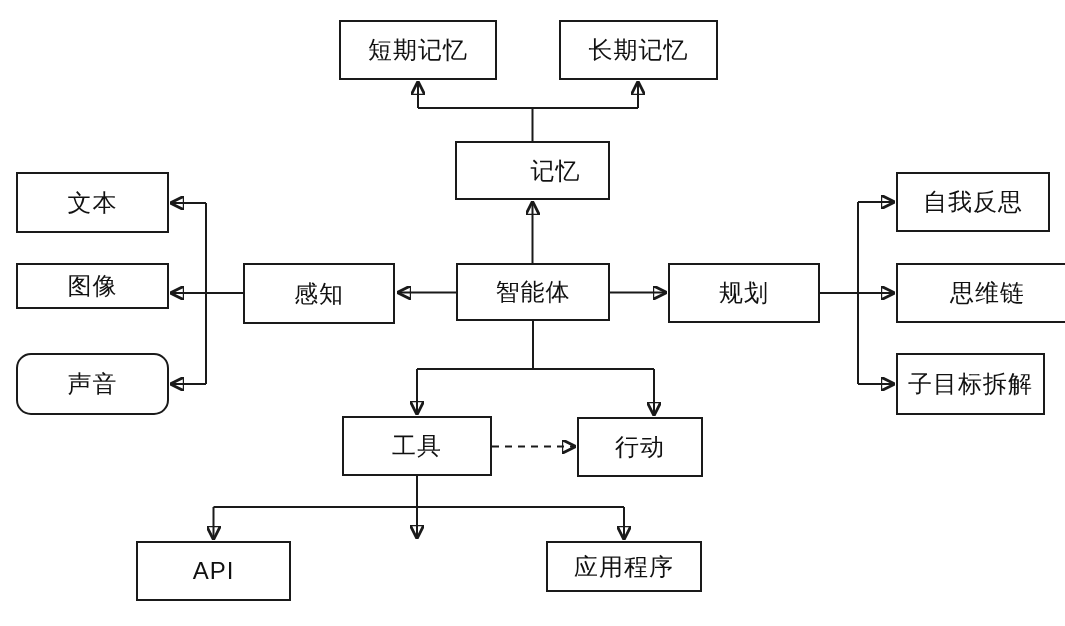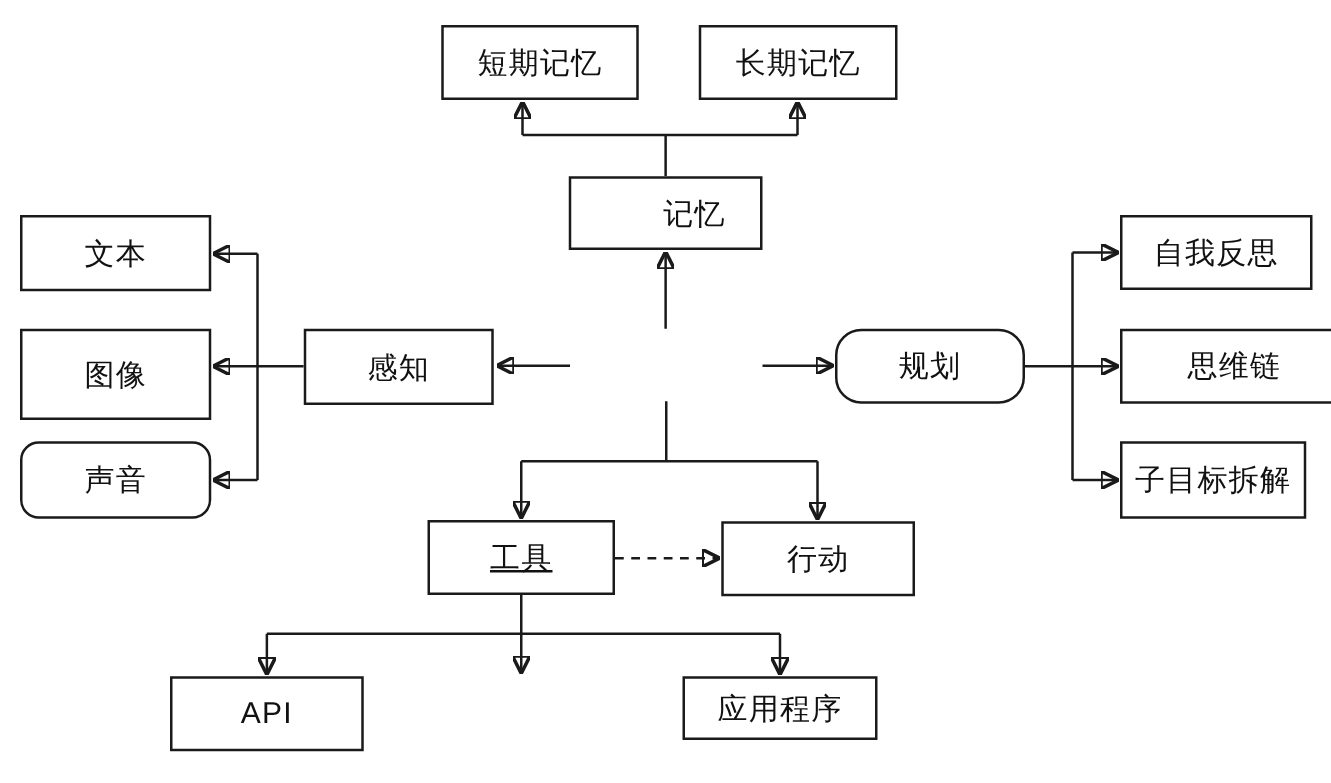--- a/index.html
+++ b/index.html
@@ -99,45 +99,46 @@
     </g>
 
     <g>
       <path d="M417 476 V507 M213.5 507 H624"></path>
       <path d="M213.5 507 V537" marker-end="url(#arrow)"></path>
       <path d="M417 507 V536" marker-end="url(#arrow)"></path>
       <path d="M624 507 V537" marker-end="url(#arrow)"></path>
     </g>
   </svg>
 
-  <div class="node" style="left:339px; top:20px; width:158px; height:60px;margin-left:14px;">短期记忆</div>
+  <div class="node" style="left:339px; top:20px; width:158px; height:60px;">短期记忆</div>
 
   <div class="node" style="left:559px; top:20px; width:159px; height:60px;">长期记忆</div>
 
   <div class="node" style="left:455px; top:141px; width:155px; height:59px;padding-left:46px;">记忆</div>
 
+  <div class="node" style="left:456px; top:263px; width:154px; height:58px;">智能体</div>
 
   <div class="node" style="left:243px; top:263px; width:152px; height:61px;">感知</div>
 
   <div class="node" style="left:16px; top:172px; width:153px; height:61px;">文本</div>
 
-  <div class="node" style="left:16px; top:263px; width:153px; height:73px;">图像</div>
+  <div class="node" style="left:16px; top:263px; width:153px; height:46px;">图像</div>
 
   <div class="node" style="left:16px; top:353px; width:153px; height:62px;border-radius:15px;">声音</div>
 
-  <div class="node" style="left:668px; top:263px; width:152px; height:60px;border-radius:21px;">规划</div>
+  <div class="node" style="left:668px; top:263px; width:152px; height:60px;">规划</div>
 
   <div class="node" style="left:896px; top:172px; width:154px; height:60px;">自我反思</div>
 
   <div class="node" style="left:896px; top:263px; width:183px; height:60px;">思维链</div>
 
   <div class="node" style="left:896px; top:353px; width:149px; height:62px;">子目标拆解</div>
 
-  <div class="node" style="left:342px; top:416px; width:150px; height:60px;text-decoration:underline;">工具</div>
+  <div class="node" style="left:342px; top:416px; width:150px; height:60px;">工具</div>
 
-  <div class="node" style="left:577px; top:417px; width:155px; height:60px;">行动</div>
+  <div class="node" style="left:577px; top:417px; width:126px; height:60px;">行动</div>
 
   <div class="node" style="left:136px; top:541px; width:155px; height:60px;">API</div>
 
 
   <div class="node" style="left:546px; top:541px; width:156px; height:51px;">应用程序</div>
 
 </div>
 
 </body></html>

